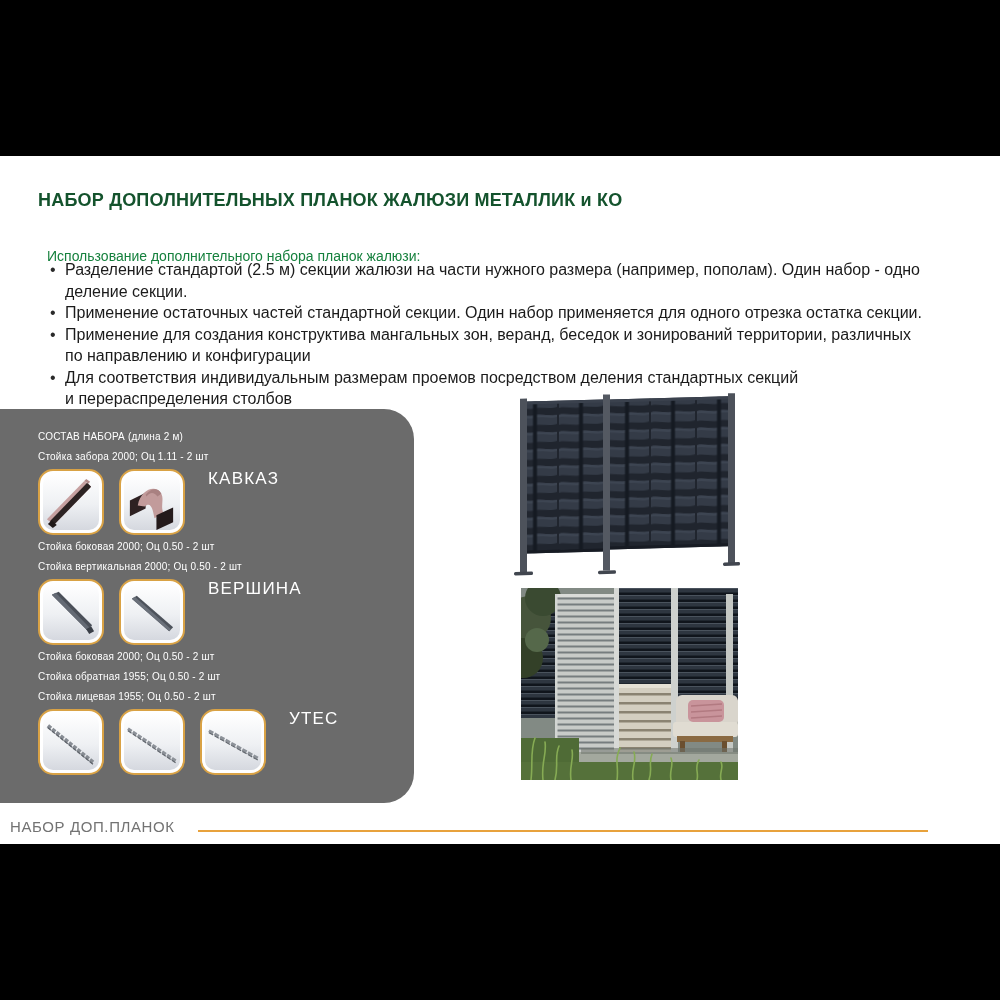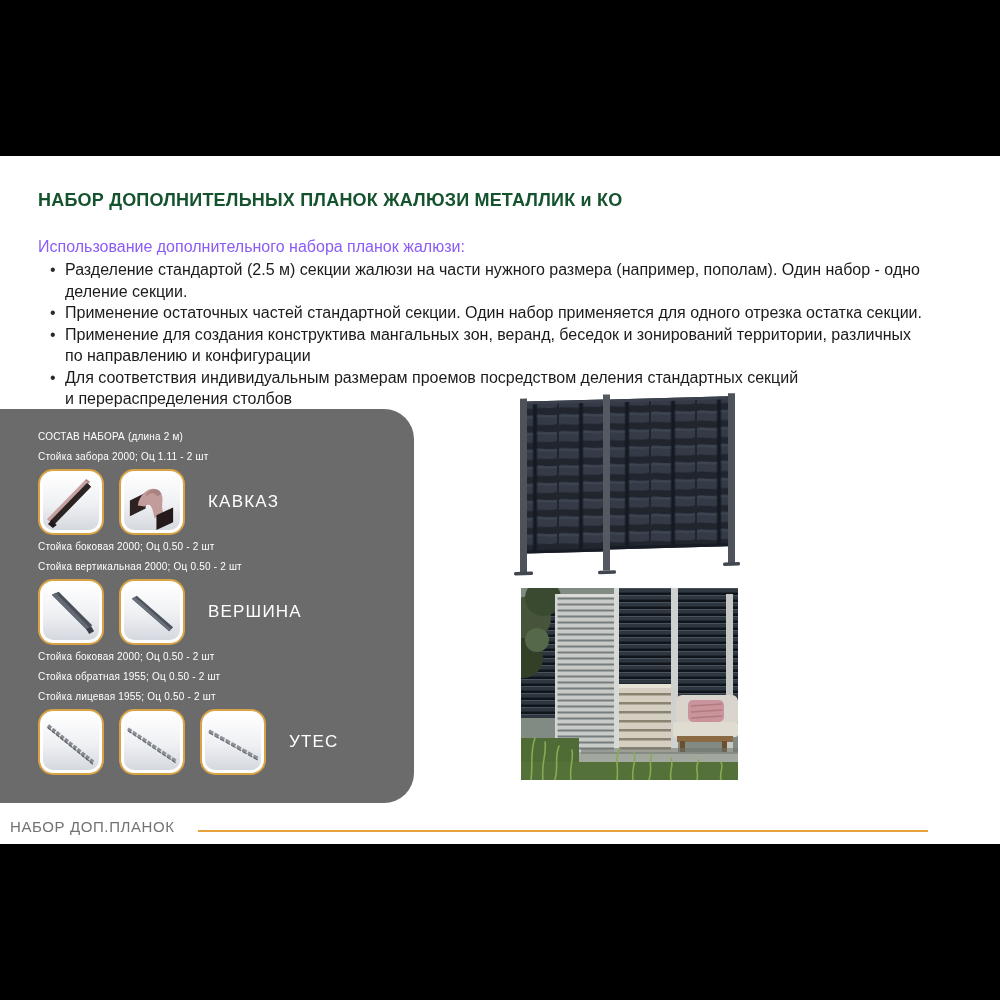--- a/index.html
+++ b/index.html
@@ -12,22 +12,22 @@
   .bar{position:absolute;left:0;width:1000px;background:#000;}
   .bar.top{top:0;height:156px;}
   .bar.bottom{top:844px;height:156px;}
 
   .page-title{
     position:absolute;left:38px;top:190px;margin:0;
     font-size:18px;font-weight:bold;letter-spacing:.2px;
     color:#14532d;white-space:nowrap;
   }
   .intro{
-    position:absolute;left:38px;top:237px;margin:0;
-    font-size:16px;line-height:20px;color:#8b5cf6;white-space:nowrap;
+    position:absolute;left:38px;top:237px;margin:9px;
+    font-size:14px;line-height:20px;color:#15803d;white-space:nowrap;
   }
   ul.bullets{
     position:absolute;left:38px;top:259px;margin:0;padding:0;
     width:915px;list-style:none;
   }
   ul.bullets li{
     position:relative;margin:0;padding:0 0 0 27px;
     font-size:16px;line-height:21.5px;color:#1b1b1b;
   }
   ul.bullets li::before{
@@ -37,21 +37,21 @@
 
   
   .panel{
     position:absolute;left:-30px;top:409px;width:444px;height:394px;
     background:#6B6B6B;border-radius:30px;box-sizing:border-box;
     padding:18px 0 0 68px;color:#fff;
   }
   .p-title,.spec{
     font-size:10px;line-height:20px;letter-spacing:.2px;white-space:pre-line;
   }
-  .tile-row{display:flex;align-items:center;gap:15px;margin:2px 0 2px 0;height:66px;}
+  .tile-row{display:flex;align-items:flex-start;gap:15px;margin:2px 0 2px 0;height:66px;}
   .tile{
     width:66px;height:66px;border:2px solid #D9A245;border-radius:15px;
     background:#fff;box-sizing:border-box;padding:3px;flex:0 0 auto;
   }
   .tile-in{
     width:100%;height:100%;border-radius:10px;overflow:hidden;
     background:linear-gradient(180deg,#ffffff 0%,#eef0f3 55%,#d5d8df 100%);
   }
   .tile-in svg{display:block;width:100%;height:100%;}
   .series-label{font-size:17px;letter-spacing:1.2px;margin-left:8px;color:#fff;}

